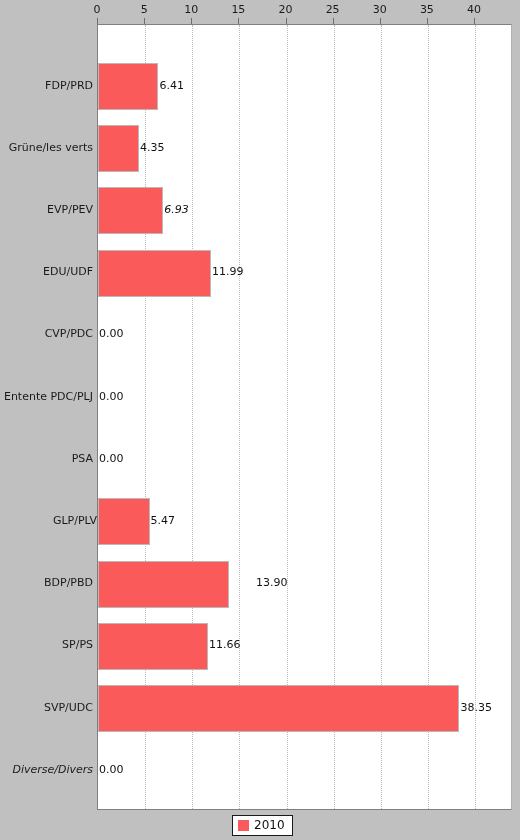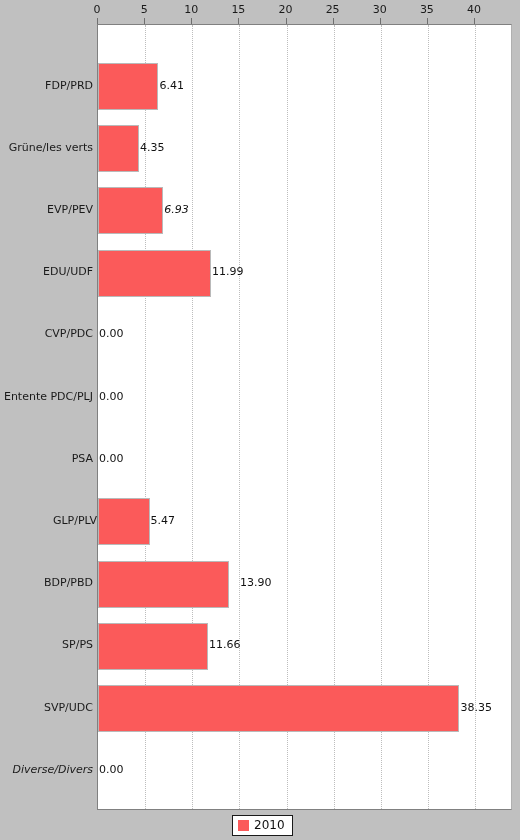--- a/index.html
+++ b/index.html
@@ -175,21 +175,21 @@
 
   <div id="value-labels">
       <div class="bar-value" style="left: 159.414px; top: 79.5px;">6.41</div>
       <div class="bar-value" style="left: 139.999px; top: 141.7px;">4.35</div>
       <div class="bar-value" style="left: 164.315px; top: 203.9px; font-style: italic;">6.93</div>
       <div class="bar-value" style="left: 212.006px; top: 266.1px;">11.99</div>
       <div class="bar-value" style="left: 99px; top: 328.3px;">0.00</div>
       <div class="bar-value" style="left: 99px; top: 390.5px;">0.00</div>
       <div class="bar-value" style="left: 99px; top: 452.7px;">0.00</div>
       <div class="bar-value" style="left: 150.555px; top: 514.9px;">5.47</div>
-      <div class="bar-value" style="left: 215px; top: 577.1px; padding-left: 25px;">13.90</div>
+      <div class="bar-value" style="left: 231px; top: 577.1px; padding-left: 25px;">13.90</div>
       <div class="bar-value" style="left: 208.895px; top: 639.3px;">11.66</div>
       <div class="bar-value" style="left: 460.449px; top: 701.5px;">38.35</div>
       <div class="bar-value" style="left: 99px; top: 763.7px;">0.00</div>
     </div>
 
   <div id="legend">
     <span class="swatch"></span>
     <span class="legend-text">2010</span>
   </div>
 

